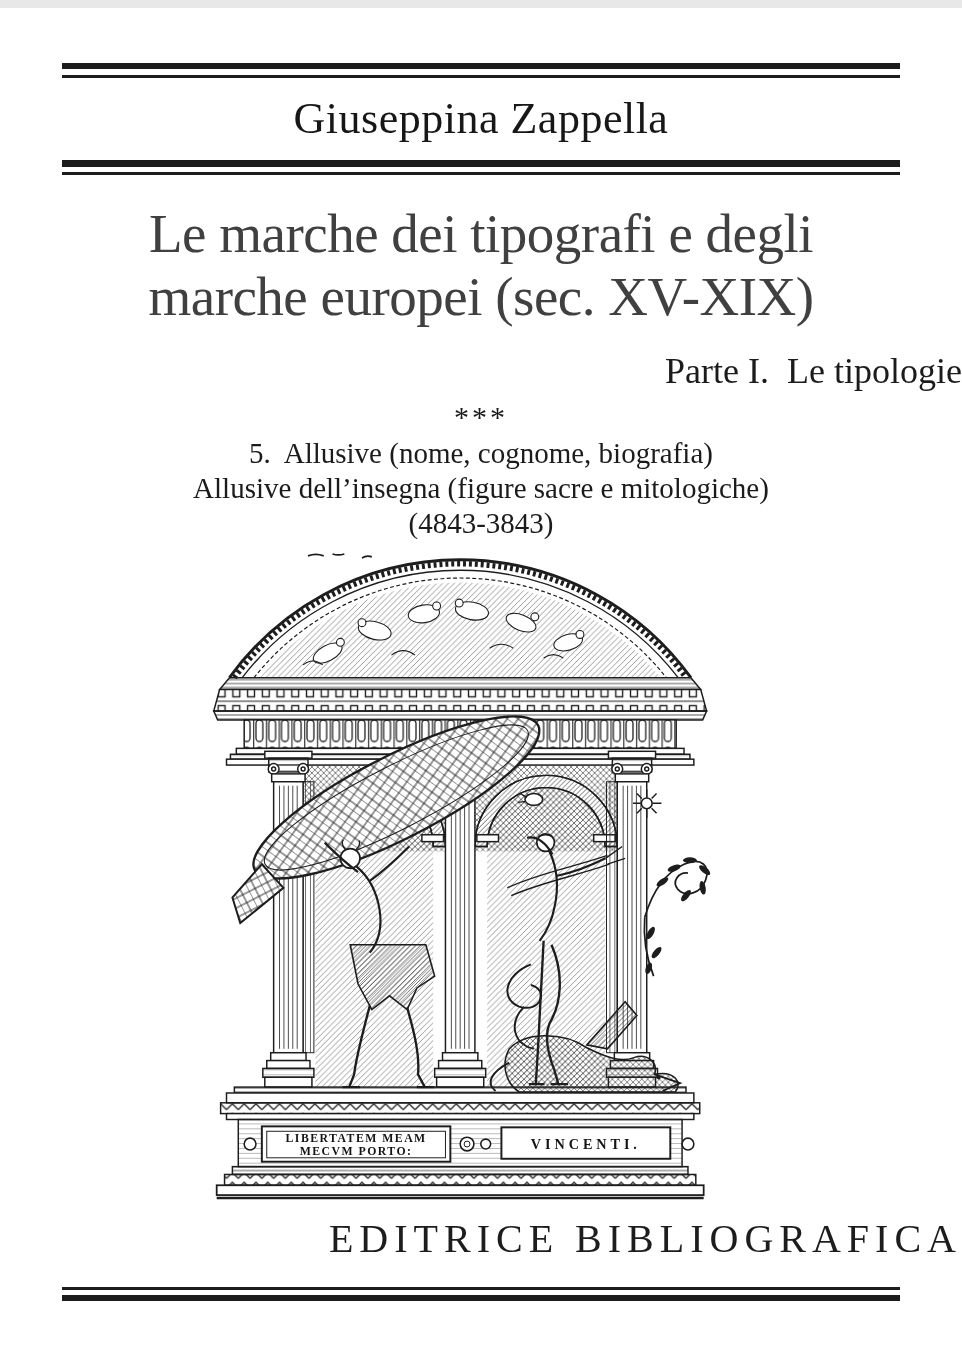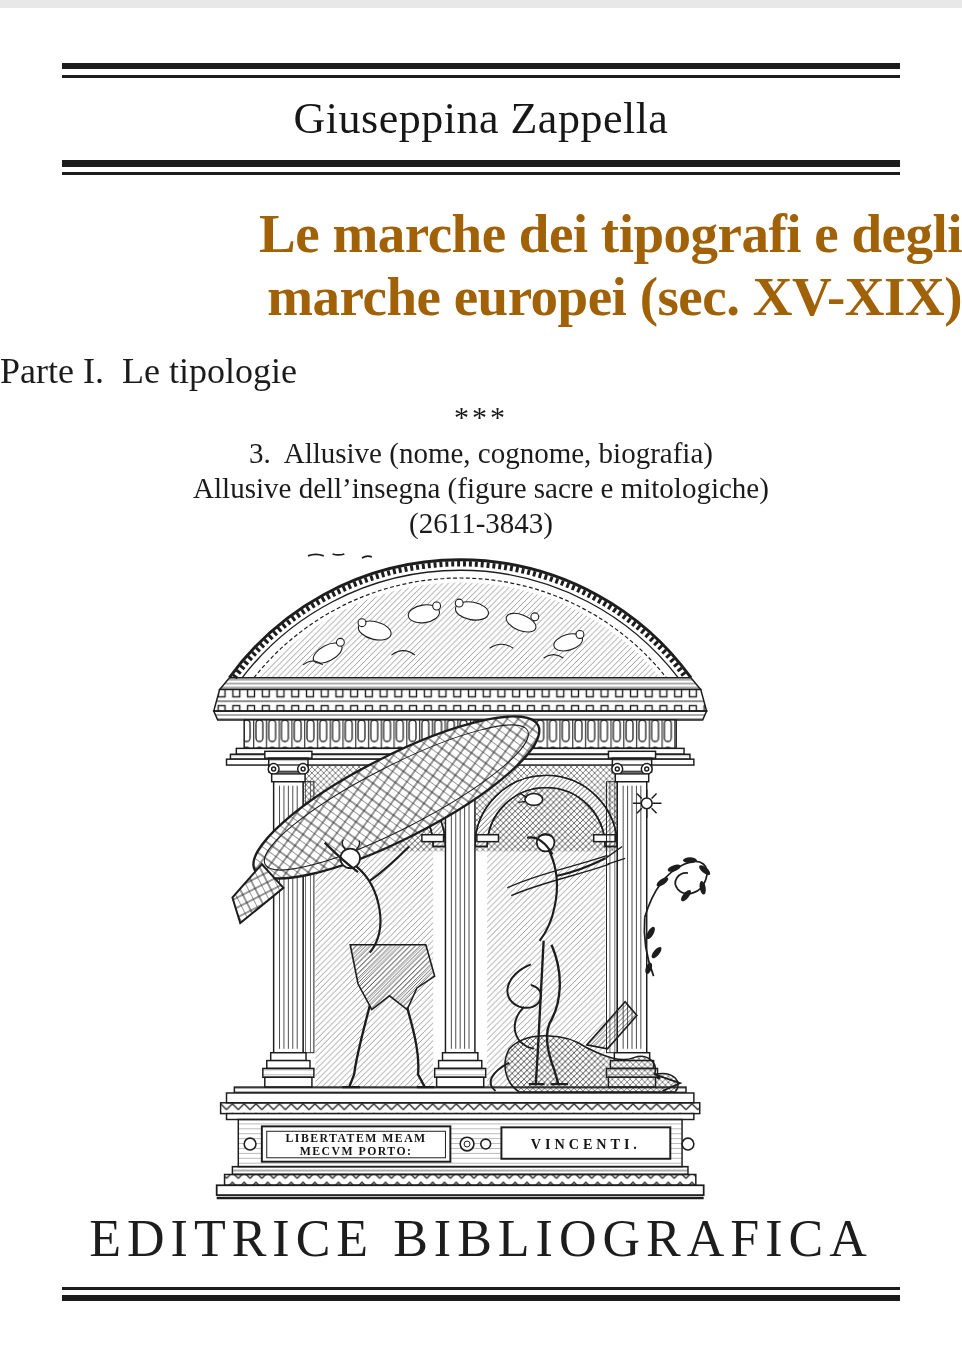--- a/index.html
+++ b/index.html
@@ -19,42 +19,42 @@
   .r-mid-thin{top:164px;height:3px;}
   .r-bot-thin{top:1279px;height:3px;}
   .r-bot-thick{top:1287px;height:6px;}
   .author{
     position:absolute;top:86px;left:0;right:0;
     text-align:center;font-size:44px;line-height:50px;
     letter-spacing:0.5px;color:#171717;
   }
   .title{
     position:absolute;top:194px;left:0;right:0;
-    text-align:right;font-weight:700;
+    text-align:center;font-weight:400;
     font-size:55px;line-height:63px;letter-spacing:-0.5px;
-    color:#a16207;
+    color:#404040;
   }
   .subtitle{
     position:absolute;top:342px;left:0;right:0;
-    text-align:left;font-size:36px;line-height:42px;
+    text-align:right;font-size:36px;line-height:42px;
     white-space:pre;color:#1b1b1b;
   }
   .stars{
     position:absolute;top:392px;left:0;right:0;
     text-align:center;font-size:30px;letter-spacing:3px;color:#1b1b1b;
   }
   .section{
     position:absolute;top:428px;left:0;right:0;
     text-align:center;font-size:29px;line-height:35px;
     color:#1b1b1b;
   }
   .section div{white-space:pre;}
   .publisher{
     position:absolute;top:1203px;left:0;right:0;
-    text-align:center;font-size:52px;line-height:56px;
+    text-align:right;font-size:40px;line-height:56px;
     letter-spacing:6px;color:#1d1d1d;
   }
   .device{position:absolute;top:544px;left:210px;width:520px;height:648px;}
   svg text{font-family:"Liberation Serif", serif;fill:#151515;}
 </style>
 </head>
 <body>
 
 <div class="page">
 
@@ -69,23 +69,23 @@
   <div class="title">
     <div>Le marche dei tipografi e degli</div>
     <div>marche europei (sec. XV-XIX)</div>
   </div>
 
   <div class="subtitle">Parte I.  Le tipologie</div>
 
   <div class="stars">***</div>
 
   <div class="section">
-    <div>3.  Allusive (nome, cognome, biografia)</div>
+    <div>5.  Allusive (nome, cognome, biografia)</div>
     <div>Allusive dell’insegna (figure sacre e mitologiche)</div>
-    <div>(2611-3843)</div>
+    <div>(4843-3843)</div>
   </div>
 
   <svg class="device" viewBox="0 0 520 660" xmlns="http://www.w3.org/2000/svg">
     <defs>
       <pattern id="p-dg" width="5" height="5" patternUnits="userSpaceOnUse">
         <path d="M0 5 L5 0" stroke="#2a2a2a" stroke-width="0.7"></path>
       </pattern>
       <pattern id="p-dgl" width="6" height="6" patternUnits="userSpaceOnUse">
         <path d="M0 6 L6 0" stroke="#555" stroke-width="0.6"></path>
       </pattern>

